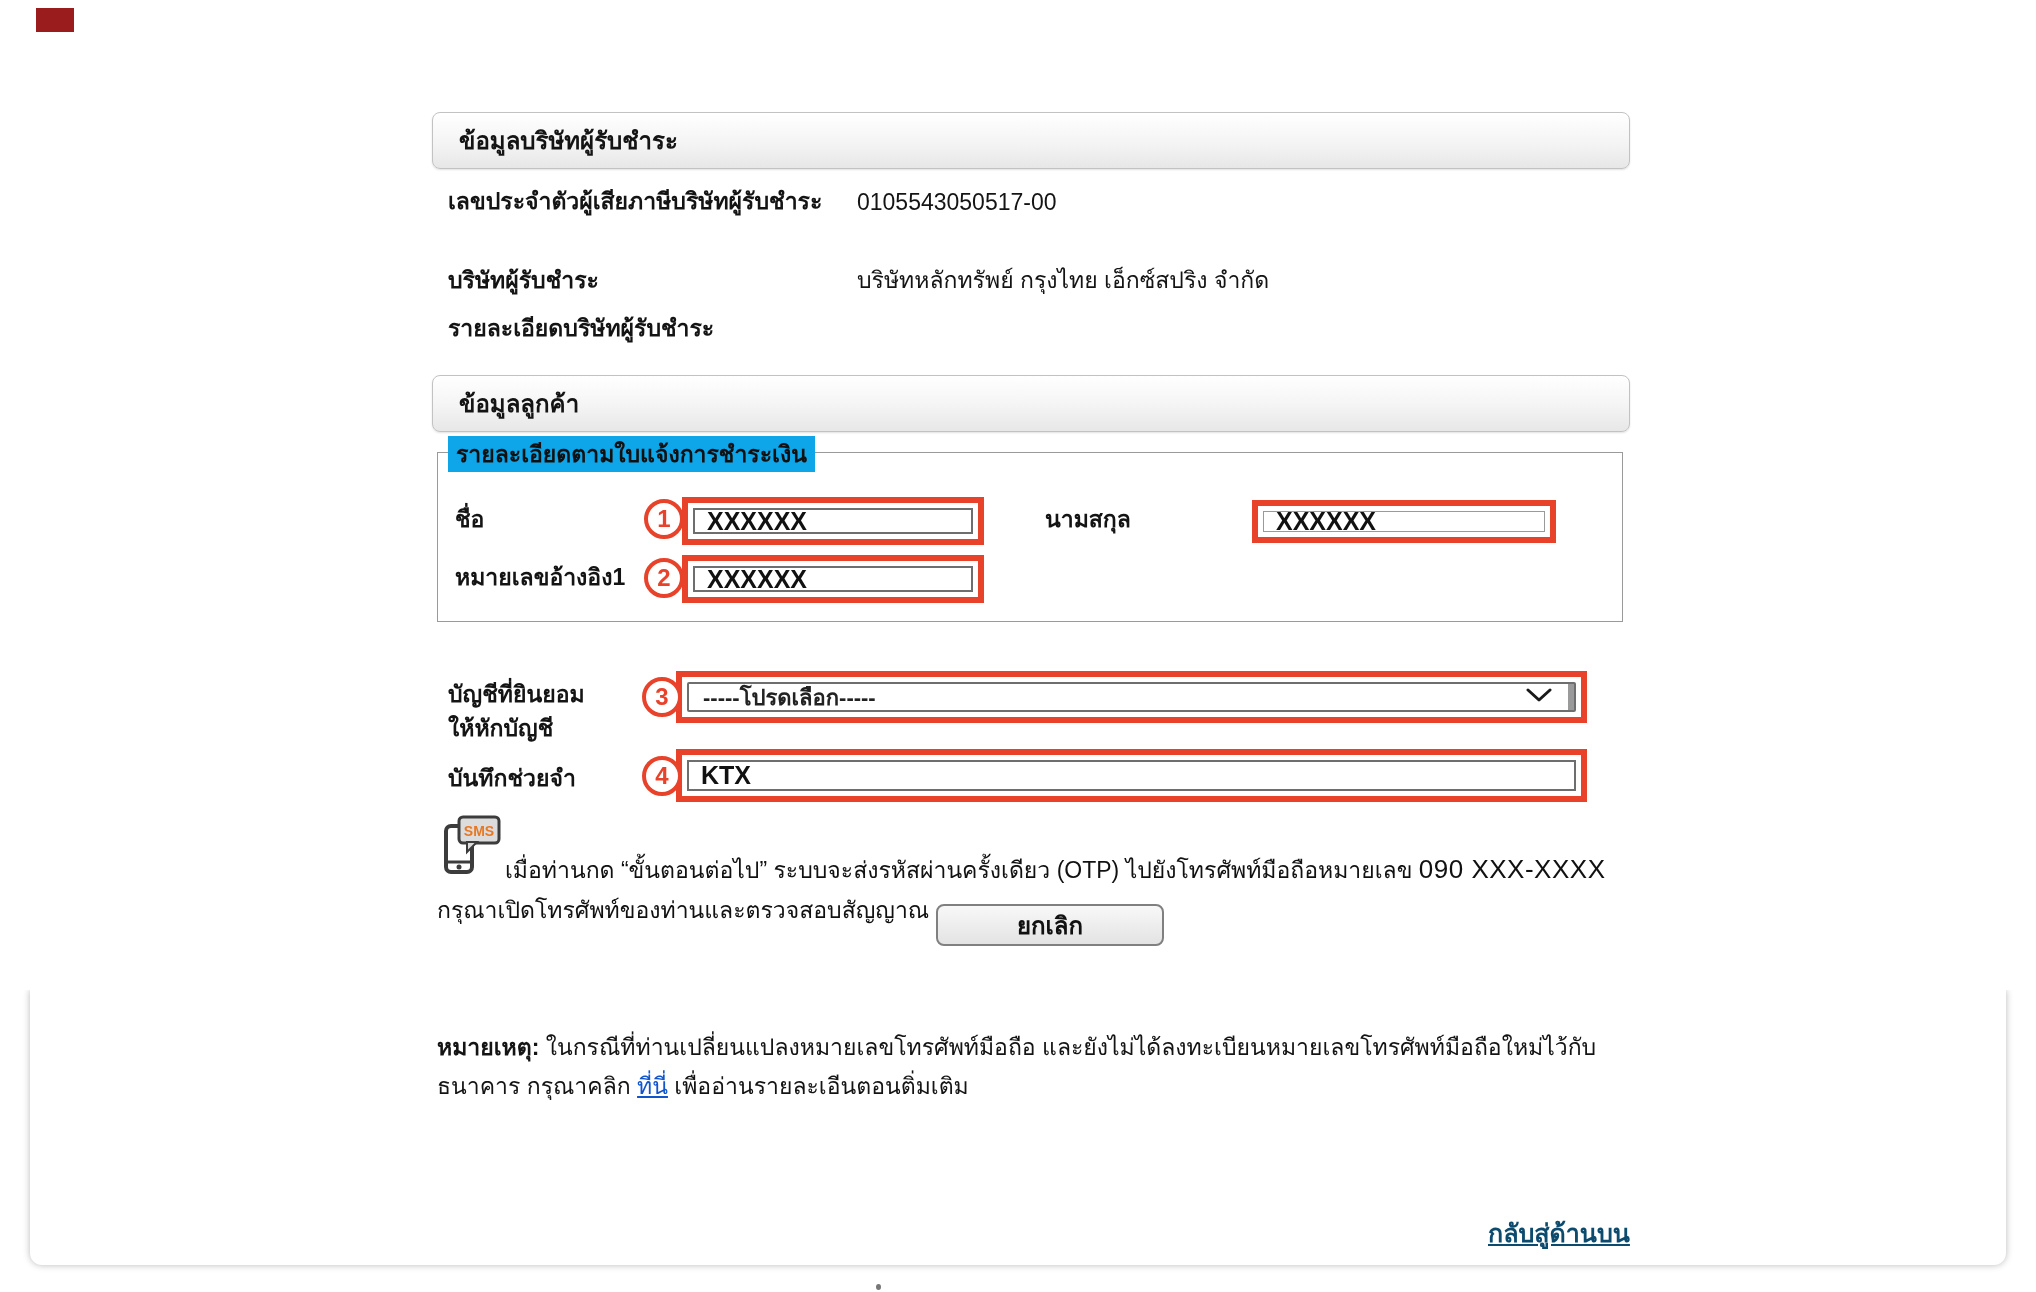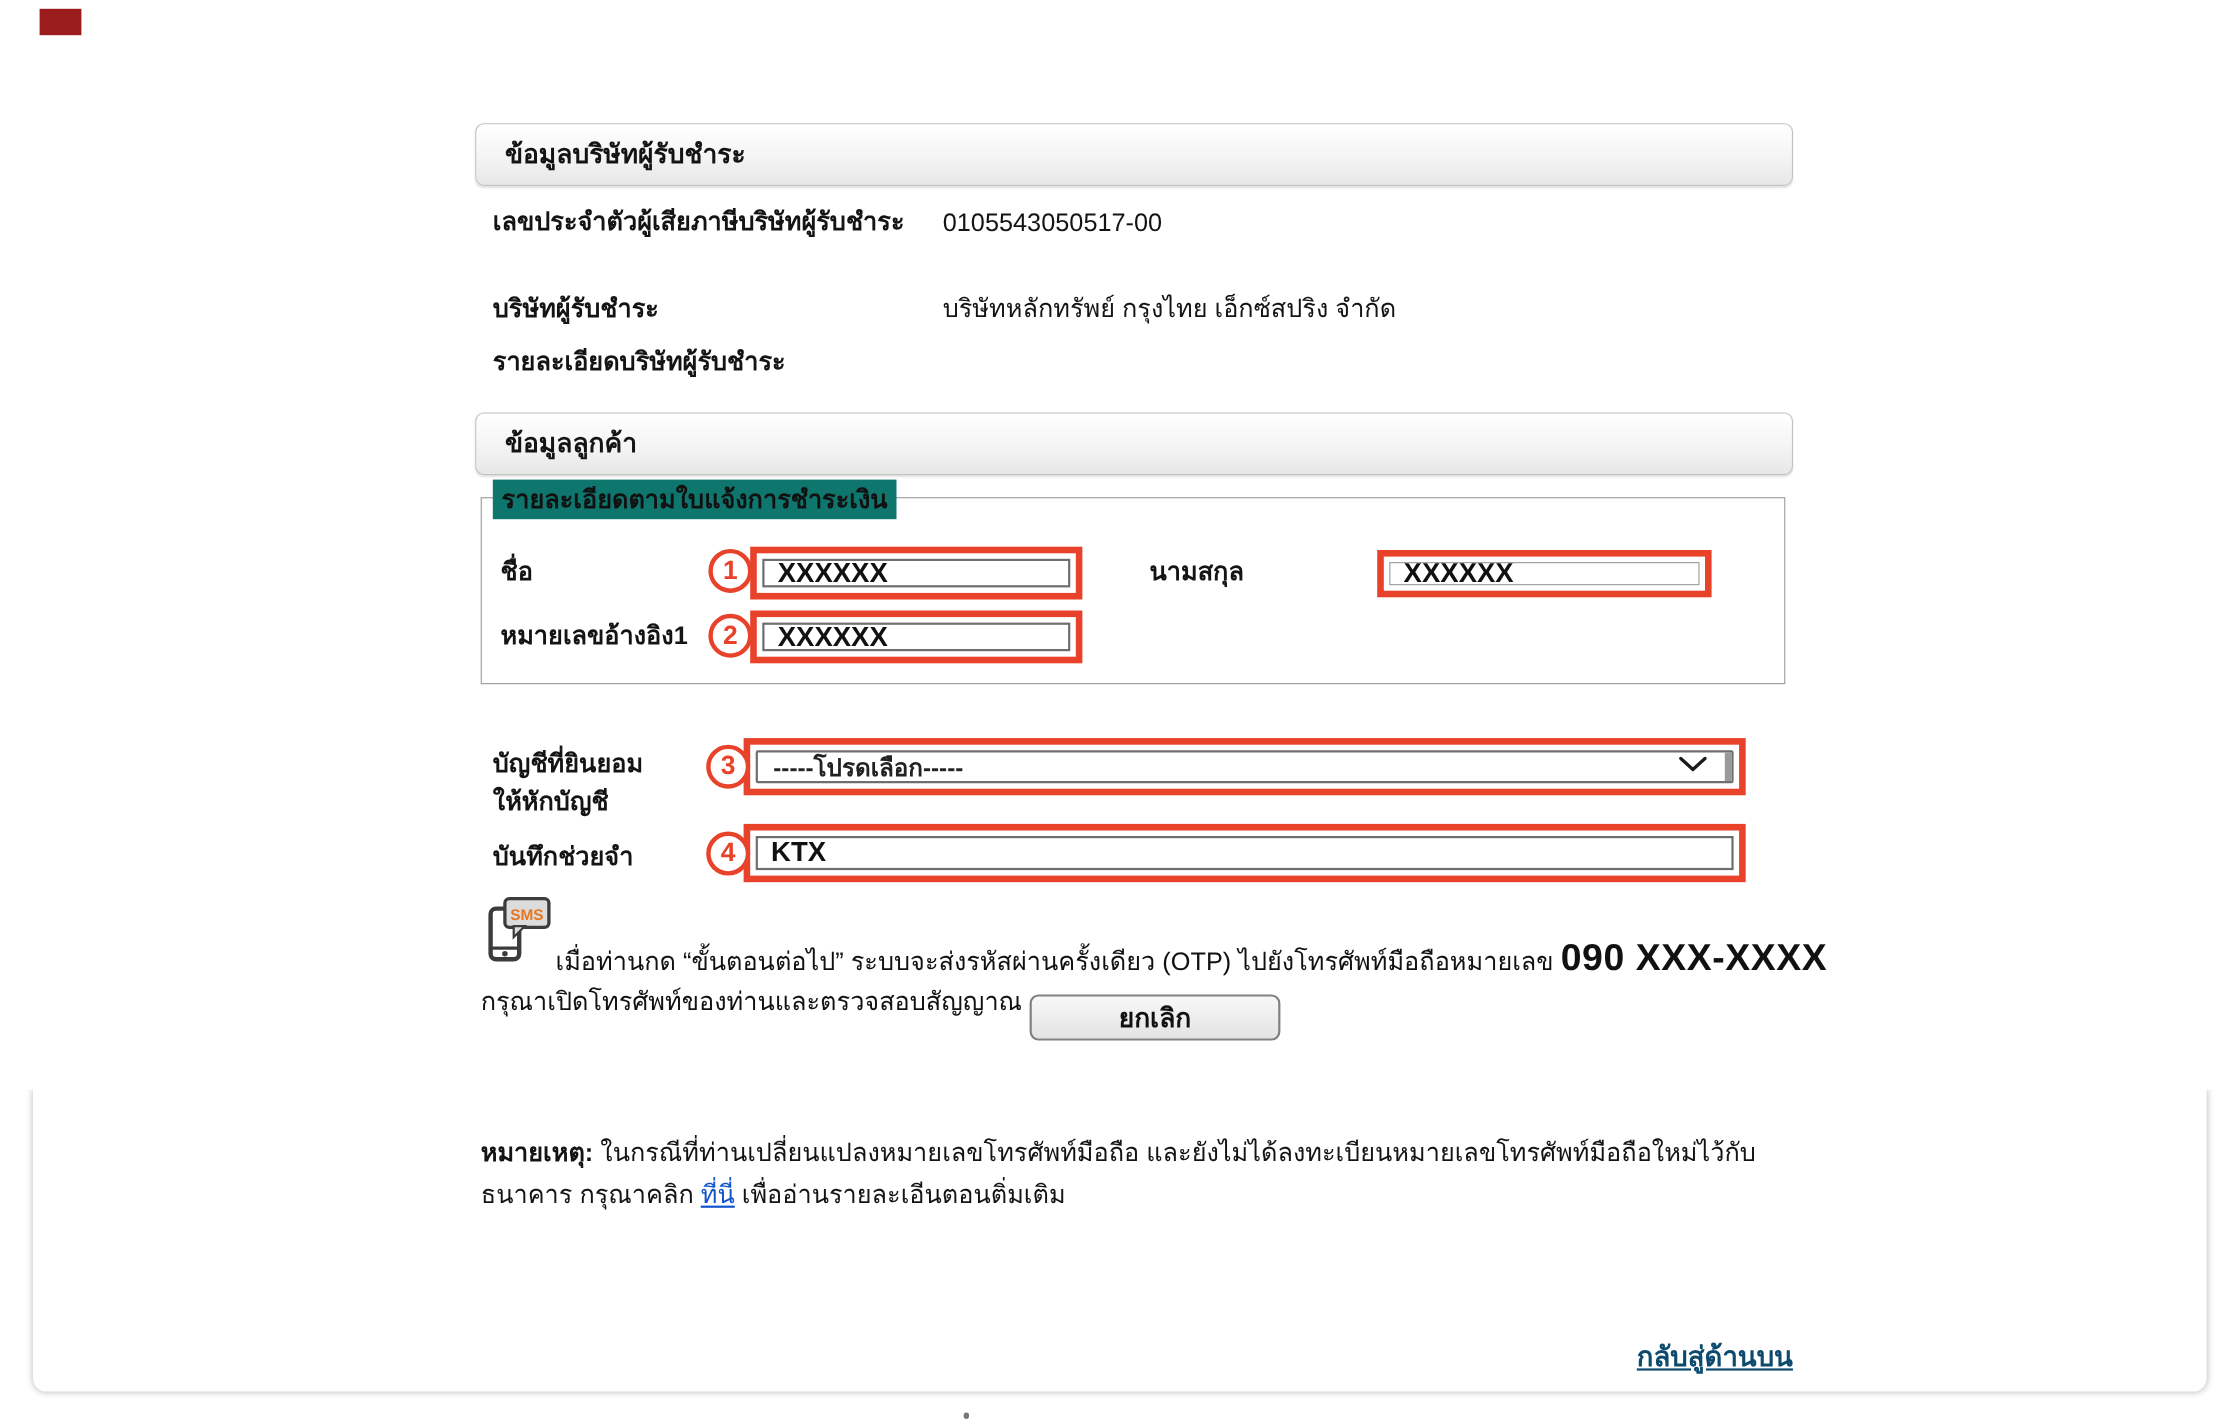--- a/index.html
+++ b/index.html
@@ -15,21 +15,21 @@
                background:linear-gradient(#ffffff 0%,#f4f4f4 55%,#e7e7e7 100%);
                box-shadow:0 1px 2px rgba(0,0,0,0.12);box-sizing:border-box;}
   .section-bar .bar-title{position:absolute;left:26px;top:0;line-height:55px;
                font-size:24px;font-weight:bold;color:#141414;}
 
   .lbl{font-size:23px;font-weight:bold;color:#141414;line-height:33px;}
   .val{font-size:23px;color:#141414;line-height:33px;}
 
   
   .fset{left:437px;top:452px;width:1186px;height:170px;border:1px solid #9a9a9a;box-sizing:border-box;}
-  .fset-legend{position:absolute;left:10px;top:-17px;background:#0f766e;padding:0 8px;
+  .fset-legend{position:absolute;left:10px;top:-17px;background:#0ea5e9;padding:0 8px;
                font-size:23px;font-weight:bold;white-space:nowrap;}
 
   
   .ann{border:6px solid #e8432a;box-sizing:border-box;background:transparent;}
   .badge{width:40px;height:40px;border-radius:50%;background:#fff;border:4px solid #e8432a;
          box-sizing:border-box;z-index:5;display:flex;align-items:center;justify-content:center;
          font-size:24px;font-weight:bold;color:#e8432a;}
 
   .field-inner{position:absolute;inset:5px;background:#fff;border:2px solid #6e6e6e;
                box-sizing:border-box;}
@@ -54,21 +54,21 @@
          box-shadow:0 0 7px rgba(0,0,0,0.28);z-index:0;}
   .panel-cover{left:0;top:974px;width:2036px;height:16px;background:#fff;z-index:1;}
   .z2{z-index:2;}
 
   .note{left:437px;top:1028px;width:1192px;font-size:23px;line-height:39px;color:#141414;}
   .note b{font-weight:bold;}
   a.inline-link{color:#1155cc;text-decoration:underline;cursor:pointer;}
   .back-top{left:1488px;top:1184px;font-size:25px;font-weight:bold;color:#0c4a6e;
             text-decoration:underline;cursor:pointer;margin-top:29px;}
   .otp-line1{left:505px;top:852px;font-size:23px;white-space:nowrap;}
-  .otp-phone{font-size:34px;font-weight:bold;letter-spacing:0.5px;}
+  .otp-phone{font-size:26px;font-weight:normal;letter-spacing:0.5px;}
   .otp-line2{left:437px;top:892px;font-size:23px;}
   .page-dot{left:876px;top:1284px;width:5px;height:6px;border-radius:50%;background:#777;}
 </style>
 </head>
 <body>
 
 <div id="screen">
 
   <div class="abs marker"></div>
 

